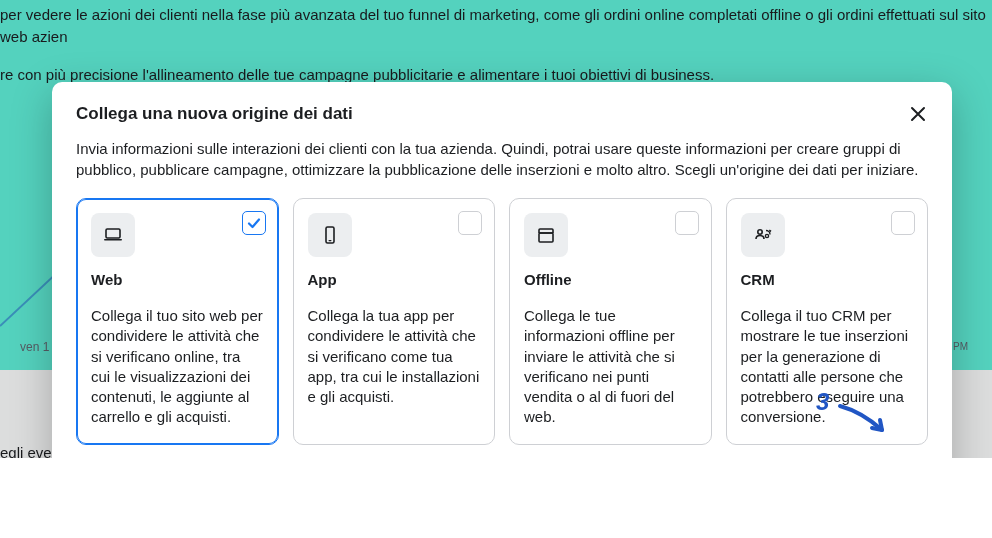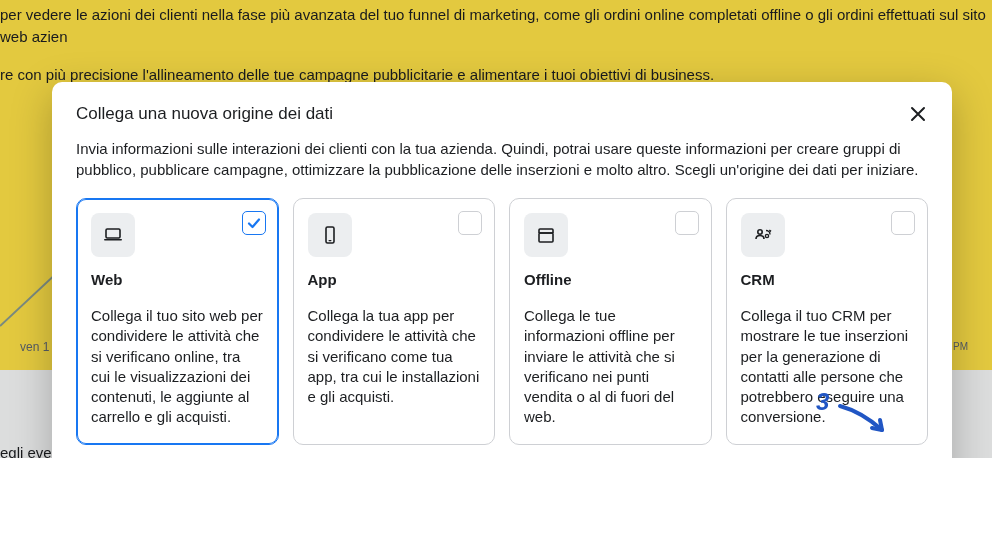--- a/index.html
+++ b/index.html
@@ -1,30 +1,30 @@
 <!DOCTYPE html>
 <html><head>
 <meta charset="utf-8">
 <style>
   html,body{margin:0;padding:0;font-family:Helvetica,Arial,sans-serif;background:#fff;color:#1c1e21;width:992px;height:538px;overflow:hidden}
-  .bg{position:relative;width:992px;height:458px;background:#fde047;overflow:hidden}
+  .bg{position:relative;width:992px;height:458px;background:#5eead4;overflow:hidden}
   .scrim{position:absolute;inset:0;background:rgba(0,0,0,.10)}
   .bgtext{font-family:Arial,sans-serif;font-size:15px;color:#1c1e21;line-height:1.45;padding:4px 0 0 0}
   .bgtext p{margin:0 0 16px 0}
   .bgtick{position:absolute;left:20px;top:340px;font-size:12px;color:#606770}
   .bgpm{position:absolute;right:24px;top:341px;font-size:10px;color:#606770}
   .bgline3{position:absolute;left:0;top:500px;font-size:15px;color:#1c1e21}
   .chartline{position:absolute;left:0;top:90px;width:190px;height:240px;pointer-events:none;opacity:.55}
   .band{position:absolute;left:0;right:0;top:370px;height:112px;background:#f5f6f7}
   .rule{position:absolute;left:0;right:0;top:482px;border-top:1px solid #ccd0d5}
   .bgevt{position:absolute;left:0;top:444px;font-size:15px;color:#1c1e21}
 
   .modal{position:absolute;left:52px;top:82px;width:900px;background:#fff;border-radius:10px;box-shadow:0 12px 40px rgba(0,0,0,.25);padding:22px 24px 18px 24px;box-sizing:border-box}
   .mhead{display:flex;align-items:flex-start;justify-content:space-between}
-  .mtitle{font-size:17px;font-weight:400;color:#1c1e21}
+  .mtitle{font-size:17px;font-weight:700;color:#1c1e21}
   .closebtn{cursor:pointer;line-height:1}
   .closebtn svg{display:block}
   .msub{margin-top:14px;font-size:15px;color:#1c1e21;line-height:1.4}
 
   .cards{margin-top:18px;display:flex;gap:14px}
   .card{flex:1 1 0;border:1px solid #ced0d4;border-radius:10px;padding:14px 14px 16px 14px;box-sizing:border-box;position:relative;cursor:pointer;background:#fff}
   .card.selected{border-color:#1877f2;box-shadow:inset 0 0 0 1px #1877f2}
   .iconbox{width:44px;height:44px;border-radius:8px;background:#eceef0;display:flex;align-items:center;justify-content:center}
   .iconbox svg{display:block}
   .chk{position:absolute;right:12px;top:12px;width:22px;height:22px;border:1px solid #ced0d4;border-radius:5px;background:#fff;display:flex;align-items:center;justify-content:center}

